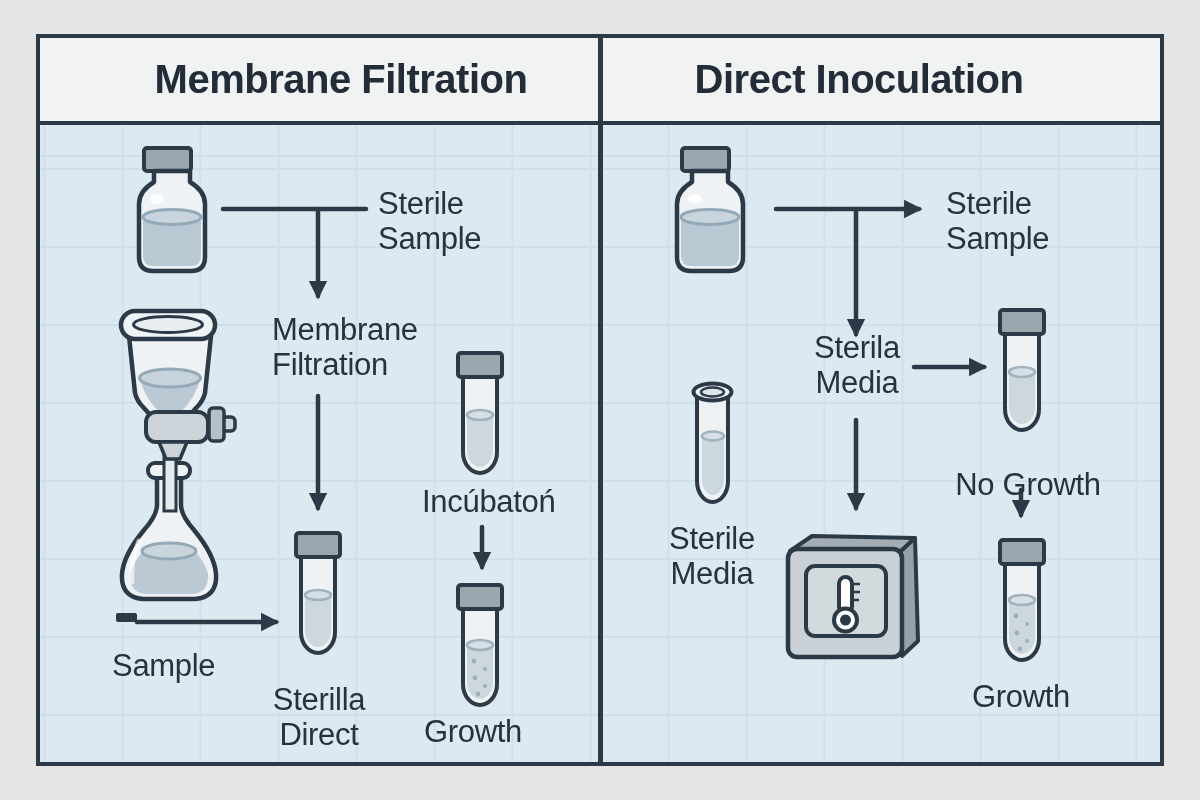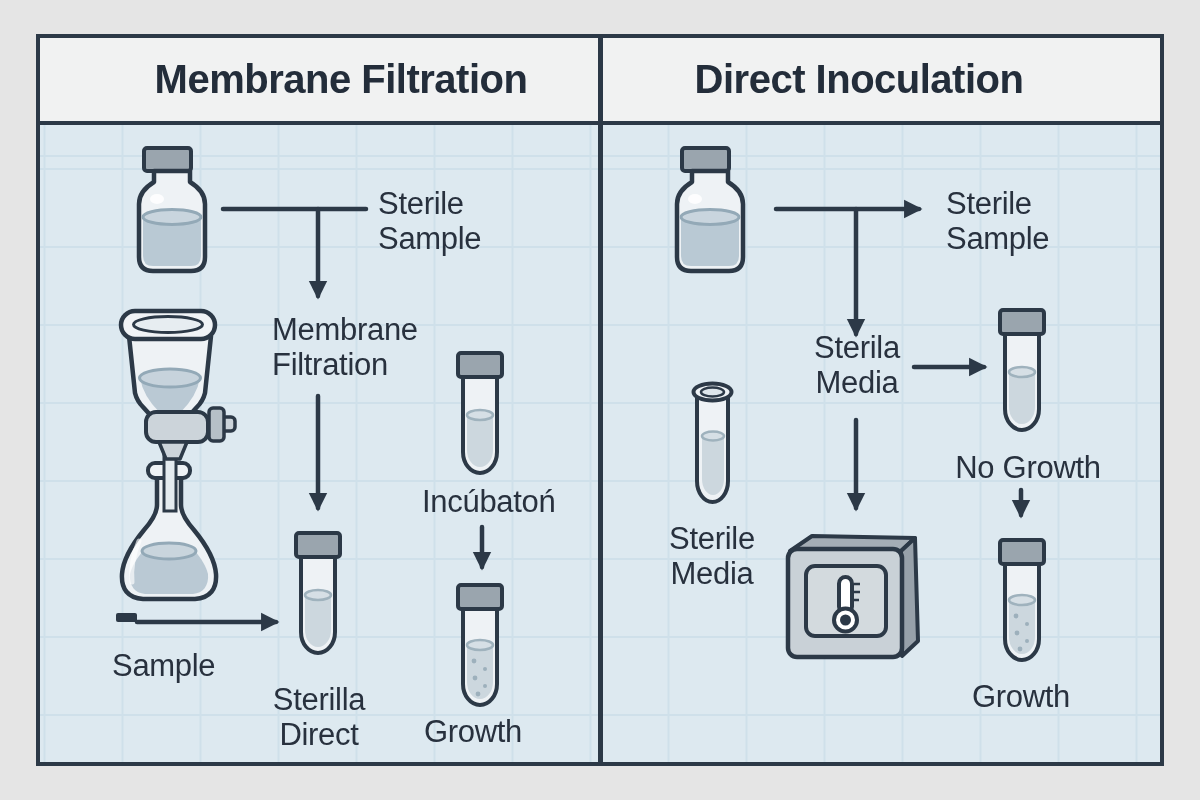--- a/index.html
+++ b/index.html
@@ -184,18 +184,18 @@
   <div class="lbl" style="left:412px; top:484px;margin-left:10px;">Incúbatoń</div>
   <div class="lbl" style="left:112px; top:648px;">Sample</div>
   <div class="lbl c" style="left:319px; top:682px;">Sterilla
 Direct</div>
   <div class="lbl c" style="left:473px; top:714px;">Growth</div>
 
   <div class="lbl" style="left:946px; top:186px;">Sterile
 Sample</div>
   <div class="lbl c" style="left:857px; top:330px;">Sterila
 Media</div>
-  <div class="lbl c" style="left:1028px; top:450px;">No Growth</div>
+  <div class="lbl c" style="left:1028px; top:467px;">No Growth</div>
   <div class="lbl c" style="left:712px; top:521px;">Sterile
 Media</div>
   <div class="lbl c" style="left:1021px; top:679px;">Growth</div>
 
 </div>
 
 </body></html>

